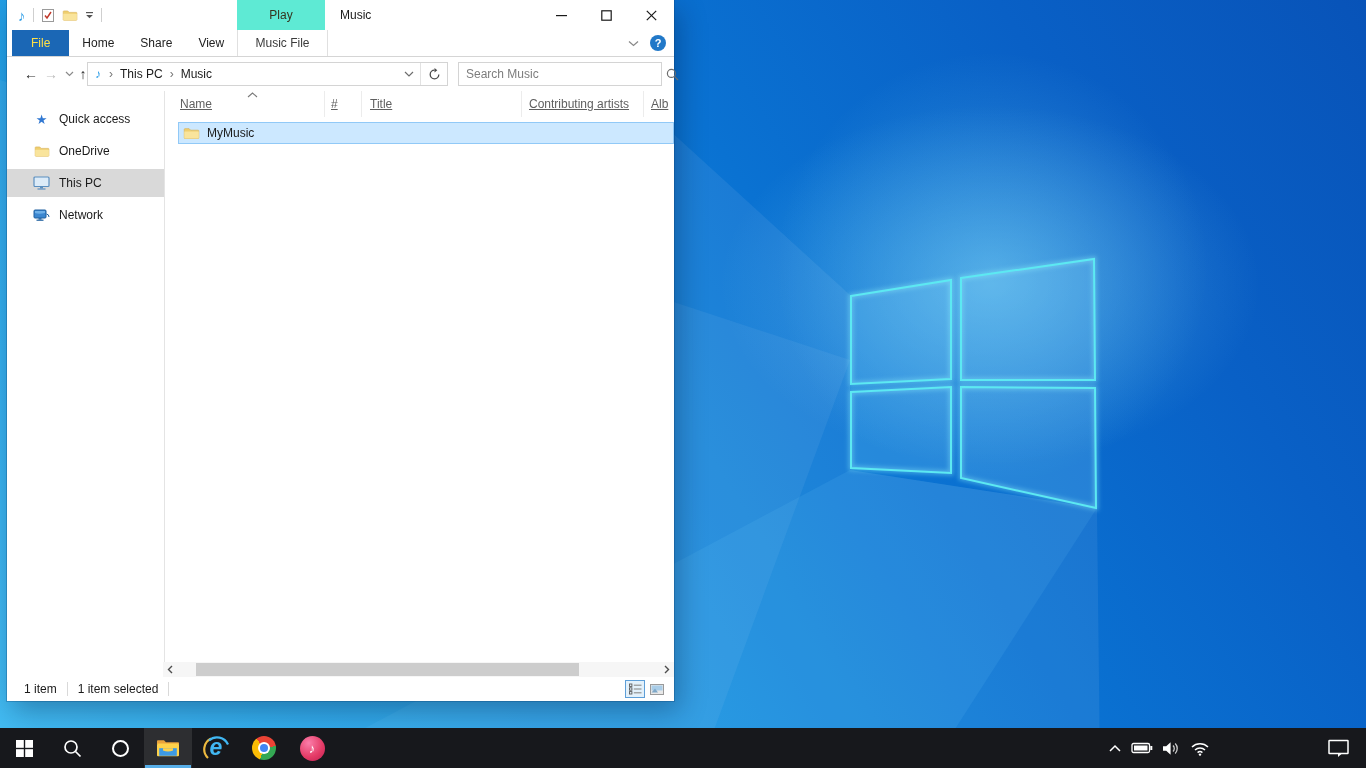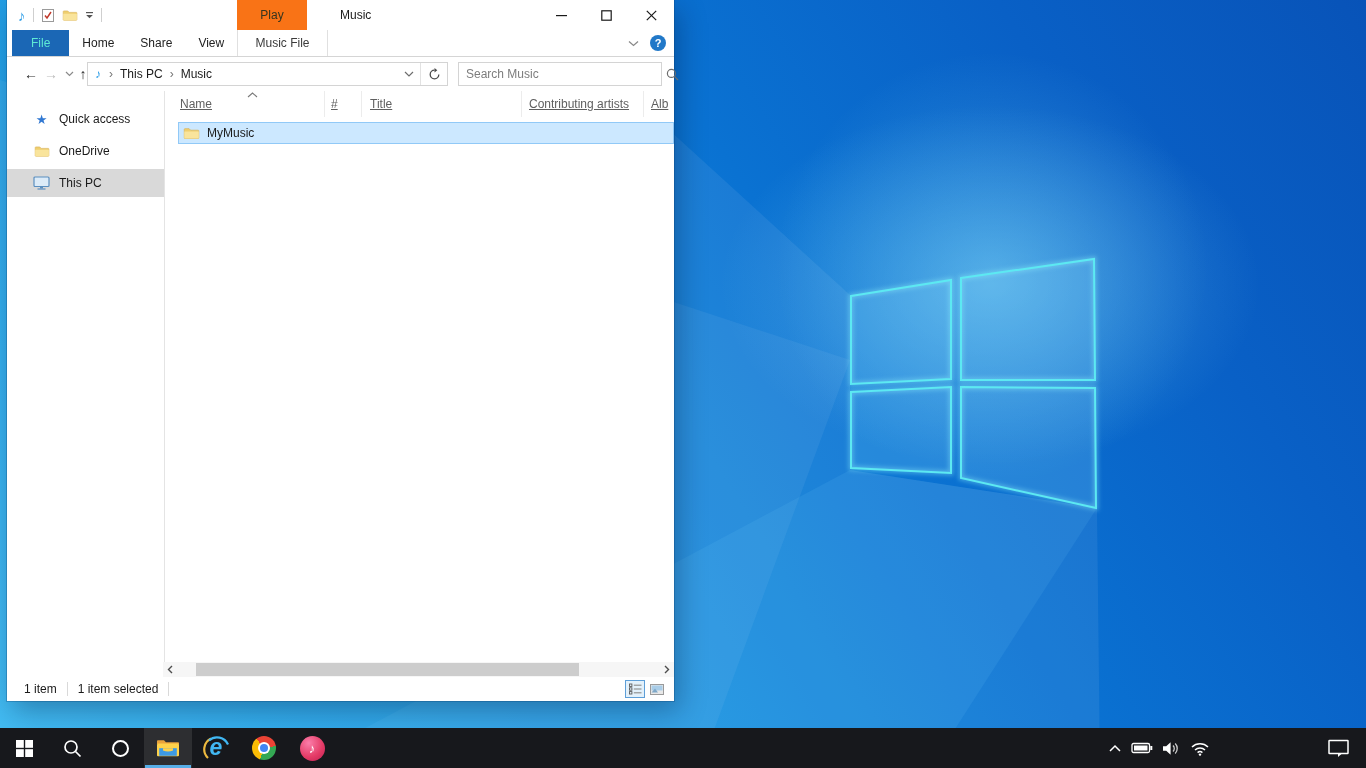--- a/index.html
+++ b/index.html
@@ -19,29 +19,29 @@
   
   .window { position:absolute; left:7px; top:0; width:667px; height:701px; background:#fff;
     display:flex; flex-direction:column; z-index:2;
     box-shadow:0 0 0 1px rgba(8,60,110,.28), 5px 10px 26px rgba(0,20,50,.32); }
 
   .titlebar { height:30px; position:relative; display:flex; align-items:center; background:#fff; flex:0 0 auto; }
   .qat { display:flex; align-items:center; gap:7px; padding-left:11px; height:30px; }
   .qat-sep { width:1px; height:14px; background:#cfcfcf; }
   .win-icon { color:#2f9fe8; font-size:15px; line-height:1; }
   .qat-btn { display:flex; align-items:center; justify-content:center; height:22px; }
-  .ctx-top { position:absolute; left:230px; top:0; width:70px; height:30px; background:#f97316;
+  .ctx-top { position:absolute; left:230px; top:0; width:88px; height:30px; background:#5eead4;
     display:flex; align-items:center; justify-content:center; color:#35351f; }
   .win-title { position:absolute; left:333px; top:0; height:30px; line-height:30px; color:#1a1a1a; }
   .win-controls { position:absolute; right:0; top:0; display:flex; }
   .win-btn { width:45px; height:30px; display:flex; align-items:center; justify-content:center; }
 
   .tabrow { height:27px; border-bottom:1px solid #d5d5d5; position:relative; display:flex; align-items:stretch; background:#fff; flex:0 0 auto; }
   .tab { padding:0 13px; display:flex; align-items:center; color:#222; }
-  .tab-file { background:#1b67b5; color:#5eead4; padding:0 19px; margin-left:5px; }
+  .tab-file { background:#1b67b5; color:#fde047; padding:0 19px; margin-left:5px; }
   .ctx-bottom { position:absolute; left:230px; top:0; width:91px; height:26px;
     border-left:1px solid #e0e0e0; border-right:1px solid #e0e0e0;
     display:flex; align-items:center; justify-content:center; color:#3b3b3b; background:#fff; }
   .tabrow-right { position:absolute; right:8px; top:0; height:26px; display:flex; align-items:center; gap:11px; }
   .help-btn { width:16px; height:16px; border-radius:50%; background:#2178c8; color:#fff;
     font-weight:bold; font-size:11px; display:flex; align-items:center; justify-content:center; }
 
   .toolbar { height:34px; position:relative; background:#fff; flex:0 0 auto; }
   .nav-btn { position:absolute; top:6px; height:22px; display:flex; align-items:center; justify-content:center; font-size:14px; }
   .nav-back { left:13px; width:22px; color:#1f1f1f; }
@@ -274,20 +274,32 @@
         <div class="side-item selected">
           <span class="side-icon">
             <svg width="17" height="14" viewBox="0 0 17 14">
               <rect x="1" y="1" width="15" height="9.5" rx="1" fill="#dcebf8" stroke="#5b8fc0" stroke-width="1.2"></rect>
               <rect x="7" y="10.8" width="3" height="1.6" fill="#5b8fc0"></rect>
               <rect x="4.5" y="12.4" width="8" height="1.2" fill="#5b8fc0"></rect>
             </svg>
           </span>
           <span>This PC</span>
         </div>
+        <div class="side-item">
+          <span class="side-icon">
+            <svg width="17" height="14" viewBox="0 0 17 14">
+              <rect x="1" y="2" width="12" height="8" rx="1" fill="#3c87d0" stroke="#1e5f9e" stroke-width="1"></rect>
+              <path d="M2,3 L12,3 L12,5 Q6,6.5 2,5 Z" fill="#6fb0e8"></path>
+              <rect x="5.5" y="10.2" width="3" height="1.4" fill="#1e5f9e"></rect>
+              <rect x="3.5" y="11.6" width="7" height="1.2" fill="#1e5f9e"></rect>
+              <path d="M13.5,6 a3,3 0 0 1 2.5,3" fill="none" stroke="#1e5f9e" stroke-width="1"></path>
+            </svg>
+          </span>
+          <span>Network</span>
+        </div>
       </div>
 
       <div class="main">
         <div class="cols">
           <div class="col col-name">
             <span>Name</span>
             <svg class="sort-caret" width="11" height="6" viewBox="0 0 11 6">
               <polyline points="1,5 5.5,1 10,5" fill="none" stroke="#7a7a7a" stroke-width="1.1"></polyline>
             </svg>
           </div>

